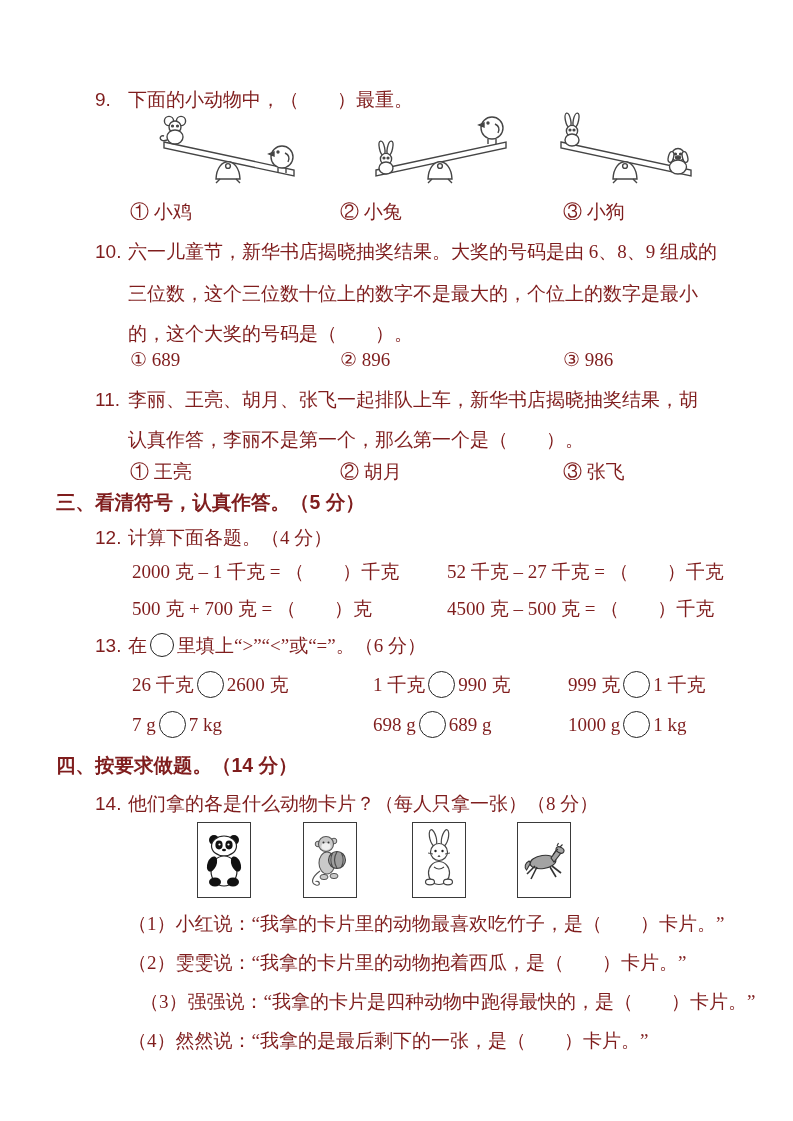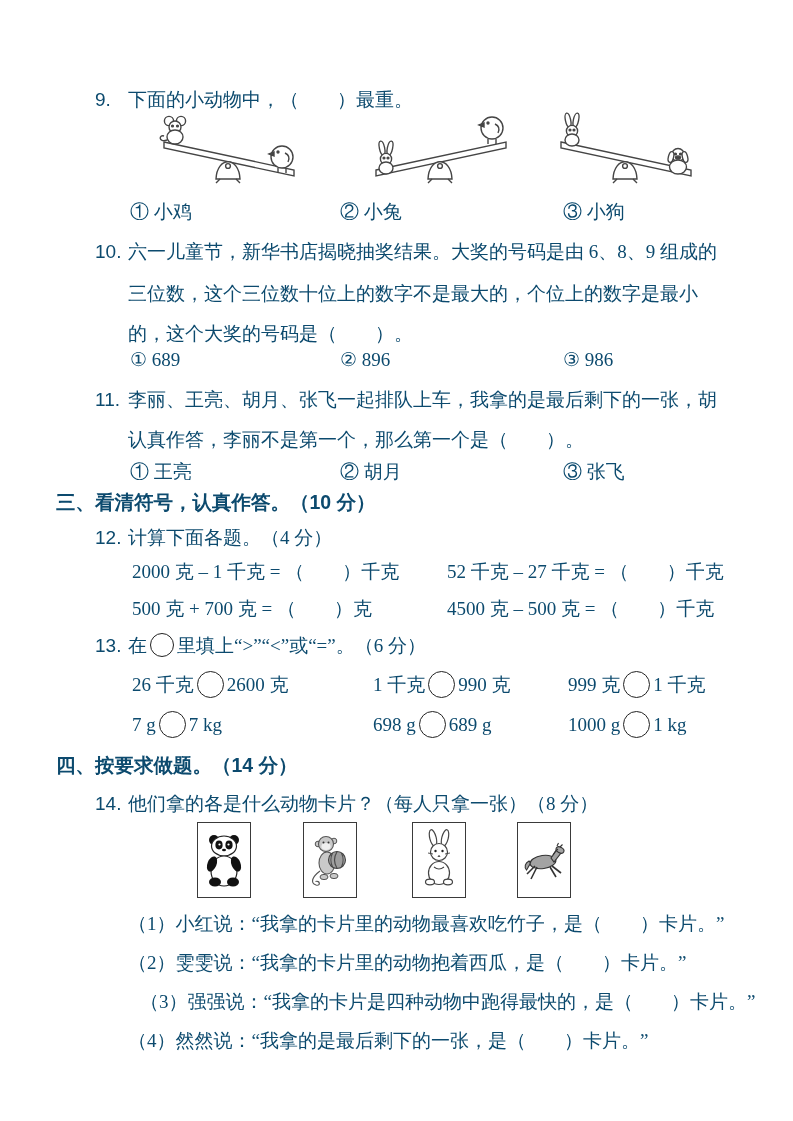--- a/index.html
+++ b/index.html
@@ -1,18 +1,18 @@
 <!DOCTYPE html>
 <html><head>
 <meta charset="utf-8">
 <style>
   html,body{margin:0;padding:0;background:#fff;}
   .page{
     position:relative;width:793px;height:1121px;background:#ffffff;
-    color:#0c4a6e;font-family:"Liberation Serif","DejaVu Serif",serif;
+    color:#7f1d1d;font-family:"Liberation Serif","DejaVu Serif",serif;
     font-size:19px;overflow:hidden;
   }
   .abs{position:absolute;white-space:nowrap;}
   .qnum{font-family:"Liberation Sans","DejaVu Sans",sans-serif;display:inline-block;min-width:33px;}
   .sec{font-weight:bold;font-family:"Liberation Sans","DejaVu Sans",sans-serif;font-size:19.5px;}
   .opt{position:absolute;white-space:nowrap;text-align:center;}
   .o1{left:130px}.o2{left:340px}.o3{left:563px}
   .cell1{position:absolute;left:132px;white-space:nowrap;}
   .cell2{position:absolute;left:447px;white-space:nowrap;}
   .cmp1{left:132px}.cmp2{left:373px}.cmp3{left:568px}
@@ -137,30 +137,30 @@
   </div>
   <div class="abs" style="left:128px;top:281px">三位数，这个三位数十位上的数字不是最大的，个位上的数字是最小</div>
   <div class="abs" style="left:128px;top:321px">的，这个大奖的号码是（　　）。</div>
   <div class="abs" style="left:0;top:348px;width:793px;height:26px">
     <span class="opt o1">① 689</span>
     <span class="opt o2">② 896</span>
     <span class="opt o3">③ 986</span>
   </div>
 
   <div class="abs" style="left:95px;top:387px">
-    <span class="qnum">11.</span><span>李丽、王亮、胡月、张飞一起排队上车，我拿的是最后剩下的一张，胡</span>
+    <span class="qnum">11.</span><span>李丽、王亮、胡月、张飞一起排队上车，新华书店揭晓抽奖结果，胡</span>
   </div>
   <div class="abs" style="left:128px;top:427px">认真作答，李丽不是第一个，那么第一个是（　　）。</div>
   <div class="abs" style="left:0;top:459px;width:793px;height:26px">
     <span class="opt o1">① 王亮</span>
     <span class="opt o2">② 胡月</span>
     <span class="opt o3">③ 张飞</span>
   </div>
 
-  <div class="abs sec" style="left:56px;top:489px">三、看清符号，认真作答。（10 分）</div>
+  <div class="abs sec" style="left:56px;top:489px">三、看清符号，认真作答。（5 分）</div>
 
   <div class="abs" style="left:95px;top:525px">
     <span class="qnum">12.</span><span>计算下面各题。（4 分）</span>
   </div>
   <div class="abs" style="left:0;top:559px;width:793px;height:26px">
     <span class="cell1">2000 克 – 1 千克 = （　　）千克</span>
     <span class="cell2">52 千克 – 27 千克 = （　　）千克</span>
   </div>
   <div class="abs" style="left:0;top:596px;width:793px;height:26px">
     <span class="cell1">500 克 + 700 克 = （　　）克</span>

